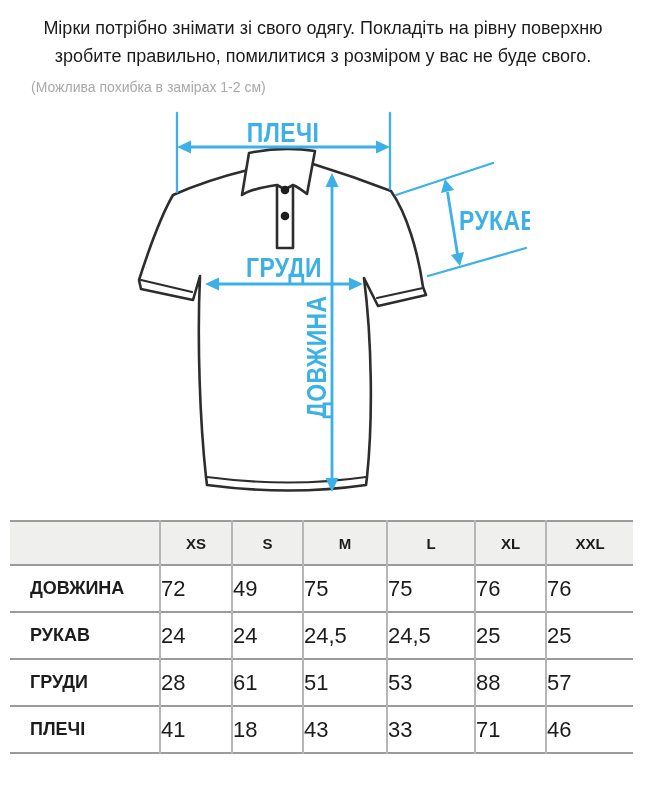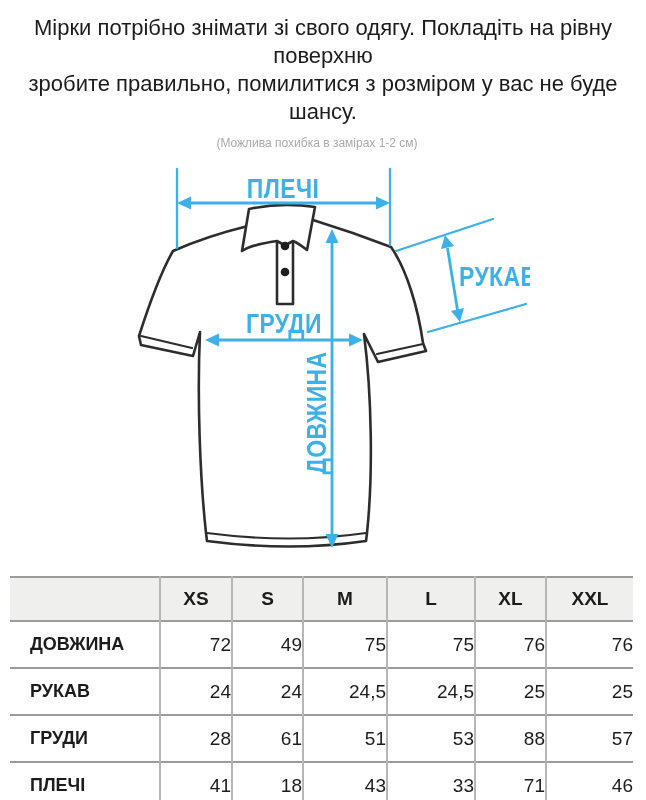--- a/index.html
+++ b/index.html
@@ -4,31 +4,32 @@
 <style>
   html, body { margin:0; padding:0; background:#ffffff; }
   body {
     width:646px; height:800px; overflow:hidden;
     font-family:"Liberation Sans", sans-serif;
     color:#1c1c1c;
   }
   .intro {
     padding:14px 28px 0 28px;
     text-align:center;
-    font-size:22px;
+    font-size:18px;
     line-height:28px;
     color:#1c1c1c;
   }
   .note {
     margin-top:6px;
     padding-right:12px;
-    text-align:center;
-    font-size:12px;
+    text-align:left;
+    font-size:14px;
     line-height:22px;
     color:#a9a9a9;
+    padding-left:31px;
   }
   svg.diagram { display:block; margin:4px 0 0 130px; }
   .shirt-line {
     fill:#ffffff; stroke:#2d2d2d; stroke-width:2.6;
     stroke-linejoin:round; stroke-linecap:round;
   }
   .shirt-thin { fill:none; stroke:#2d2d2d; stroke-width:2.2; stroke-linecap:round; }
   .btn { fill:#1e1e1e; stroke:none; }
   .m-line { fill:none; stroke:#3cb0e7; stroke-width:2.8; stroke-linecap:butt; }
   .m-ext  { fill:none; stroke:#3cb0e7; stroke-width:2.3; stroke-linecap:round; }
@@ -43,36 +44,36 @@
     width:623px;
     margin:8px 0 0 10px;
     border-bottom:2px solid #9b9b9b;
   }
   .size-table tr { border-top:2px solid #9b9b9b; }
   .size-table th, .size-table td { padding:0; }
   .size-table th + th, .size-table td + td { border-left:2px solid #b6b6b6; }
   .size-table thead th {
     background:#efefee;
     height:42px;
-    font-size:19px; font-weight:bold;
+    font-size:15px; font-weight:bold;
     text-align:center; color:#1c1c1c;
   }
   .size-table tbody td { height:45px; }
   .size-table td.rowlabel {
     text-align:left; padding-left:20px;
     font-size:18px; font-weight:bold;
   }
-  .size-table td.val { text-align:right; font-size:19px; }
+  .size-table td.val { text-align:left; font-size:22px; }
 </style>
 </head>
 <body>
 
 <div class="intro">
   <div>Мірки потрібно знімати зі свого одягу. Покладіть на рівну поверхню</div>
-  <div>зробите правильно, помилитися з розміром у вас не буде шансу.</div>
+  <div>зробите правильно, помилитися з розміром у вас не буде свого.</div>
 </div>
 
 <div class="note">(Можлива похибка в замірах 1-2 см)</div>
 
 <svg class="diagram" width="400" height="410" viewBox="0 0 400 410">
 
   <g>
     <path class="shirt-line" d="
       M 43,93
       C 32,112 18,150 9,178

